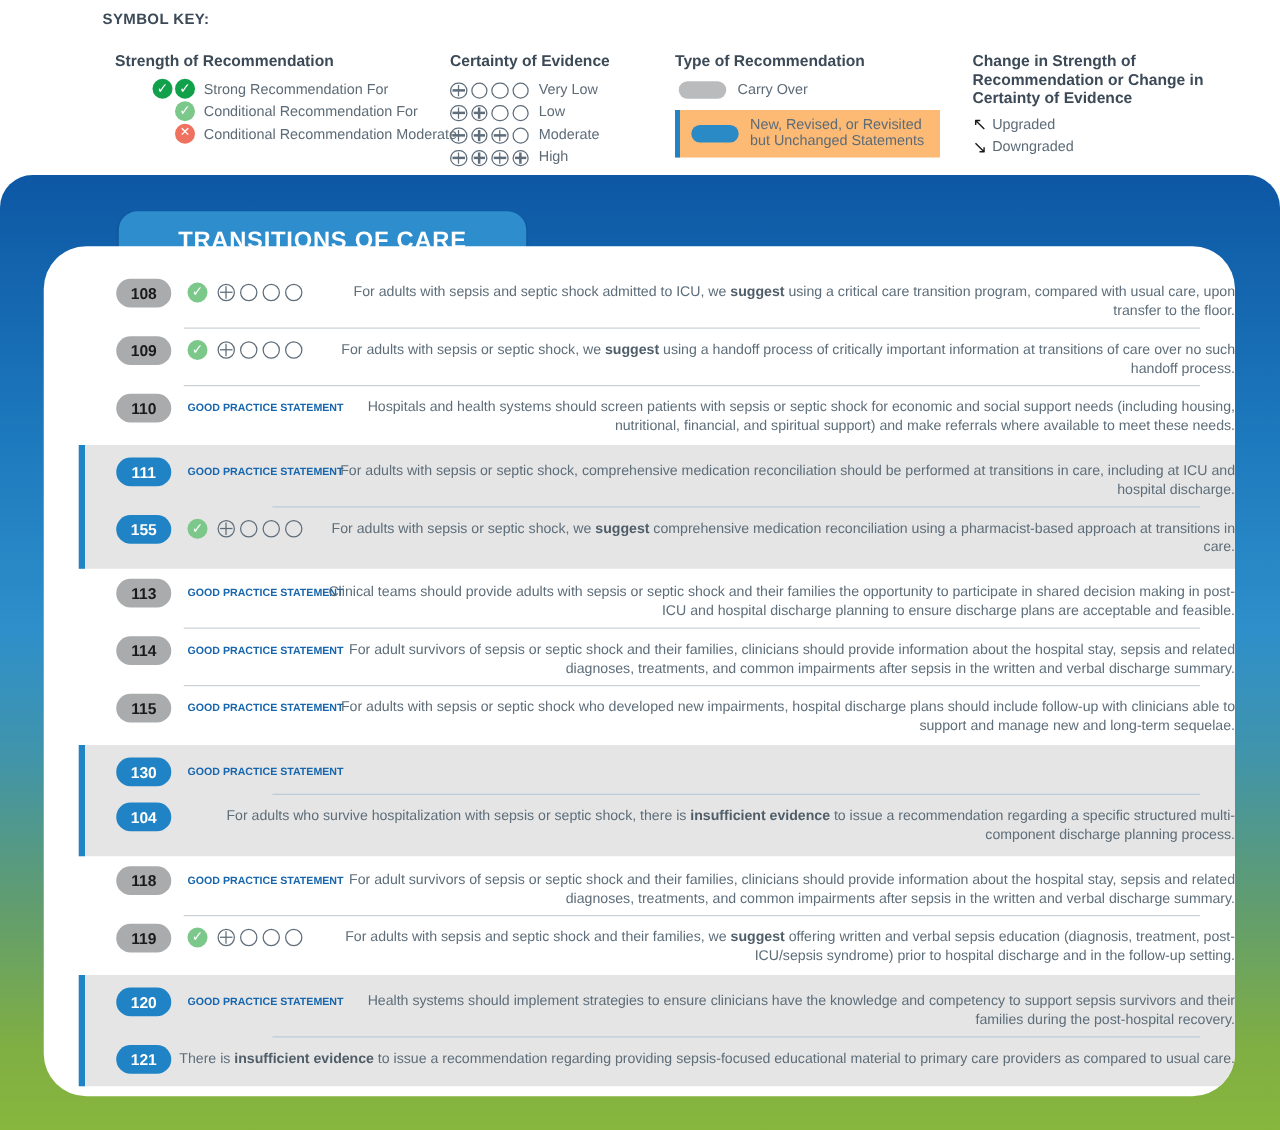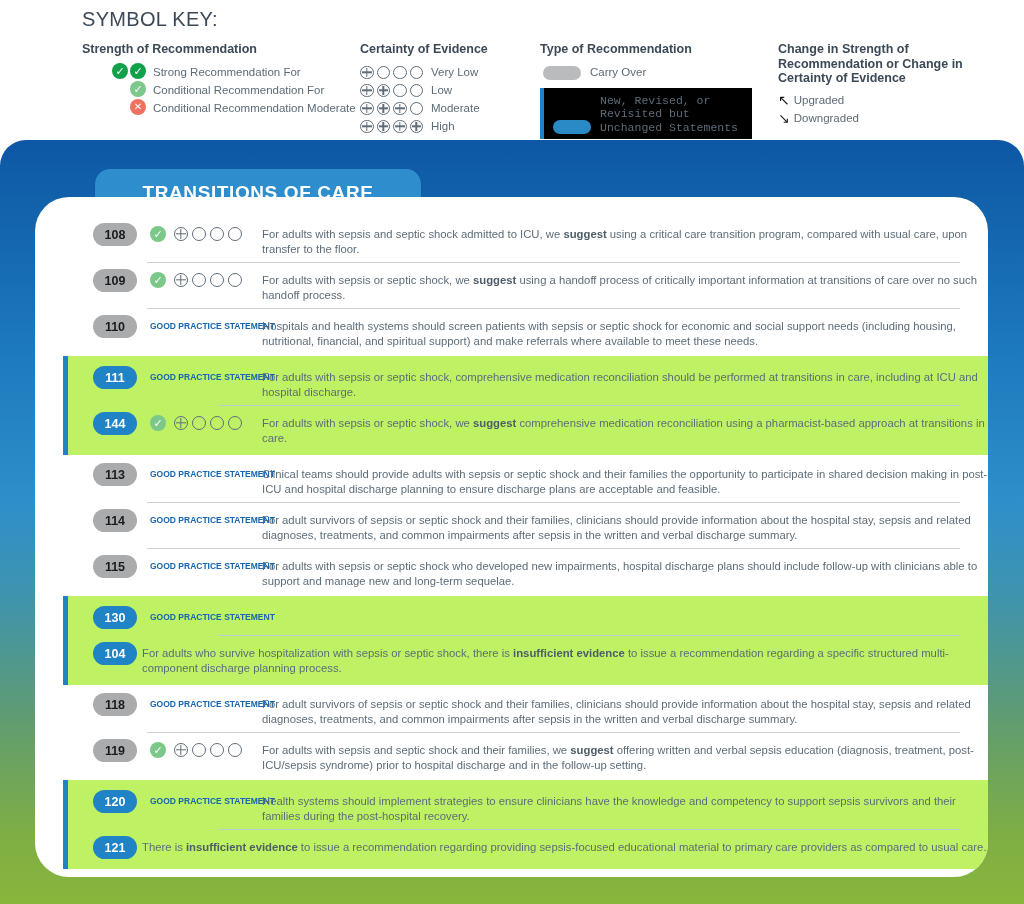--- a/index.html
+++ b/index.html
@@ -6,43 +6,43 @@
   html,body { width:1024px; height:904px; }
   body {
     font-family: "Liberation Sans", "DejaVu Sans", sans-serif;
     background:#ffffff;
     position:relative;
     overflow:hidden;
   }
 
   
   .key { position:relative; height:140px; background:#fff; }
-  .key-title { position:absolute; left:82px; top:8px; font-size:20px; font-weight:normal; color:#3c4a57; letter-spacing:.3px; }
+  .key-title { position:absolute; left:82px; top:8px; font-size:12px; font-weight:bold; color:#3c4a57; letter-spacing:.3px; }
   .key-col { position:absolute; top:42px; }
   .key-head { font-size:12.5px; font-weight:bold; color:#3c4a57; margin-bottom:6px; }
-  .col-strength { left:82px; width:280px; }
+  .col-strength { left:92px; width:280px; }
   .col-certainty { left:360px; width:175px; }
   .col-type { left:540px; width:225px; }
   .col-change { left:778px; width:195px; }
   .k-item { display:flex; align-items:flex-end; min-height:17px; margin-bottom:1px; }
   .k-label { font-size:11.5px; color:#5d6b77; line-height:13px; }
   .k-icons { display:inline-flex; justify-content:flex-end; gap:2px; width:64px; margin-right:7px; flex-shrink:0; }
   .sic { width:16px; height:16px; border-radius:50%; display:inline-flex; align-items:center; justify-content:center; color:#fff; font-weight:bold; }
   .sic::after { font-size:11px; line-height:1; }
   .check-strong { background:#12a14b; } .check-strong::after{ content:"✓"; }
   .check-light  { background:#7cc78a; } .check-light::after { content:"✓"; }
   .x-strong { background:#e11f26; } .x-strong::after{ content:"✕"; font-size:10px; }
   .x-light  { background:#ef7261; } .x-light::after { content:"✕"; font-size:10px; }
   .k-circles { display:inline-flex; align-items:center; gap:3px; margin-right:8px; }
   .ev { width:13.5px; height:13.5px; border:1.4px solid #5f6d7a; border-radius:50%; display:inline-block; position:relative; background:transparent; flex-shrink:0; }
   .ev.filled::before { content:""; position:absolute; left:50%; top:1px; bottom:1px; width:1.4px; background:#5f6d7a; transform:translateX(-50%); }
   .ev.filled::after  { content:""; position:absolute; top:50%; left:1px; right:1px; height:1.4px; background:#5f6d7a; transform:translateY(-50%); }
-  .t-item { display:flex; align-items:flex-end; margin-bottom:5px; padding:3px 0; }
+  .t-item { display:flex; align-items:center; margin-bottom:5px; padding:3px 0; }
   .t-item .k-label { line-height:13.5px; padding-top:1px; }
-  .t-item.hl { background:#000000; border-left:4px solid #1f83c5; padding:5px 7px 5px 6px; width:212px;font-family:Liberation Mono, monospace; }
+  .t-item.hl { background:#fdba74; border-left:4px solid #1f83c5; padding:5px 7px 5px 6px; width:212px; }
   .tpill { width:38px; height:14px; border-radius:7px; display:inline-block; margin:0 9px 0 3px; flex-shrink:0; }
   .tpill.gray { background:#b9bbbd; }
   .tpill.blue { background:#2a8ac6; }
   .col-change .key-head { line-height:14.5px; margin-bottom:4px; }
   .arrow { font-size:14px; color:#1a1a1a; margin-right:4px; line-height:14px; font-family:"DejaVu Sans", sans-serif; }
 
   
   .band {
     position:absolute; left:0; top:140px; width:1024px; height:790px;
     border-radius:26px 26px 0 0;
@@ -55,22 +55,22 @@
     box-shadow:0 1px 2px rgba(0,0,0,.15);
   }
   .tab span { color:#fff; font-weight:bold; font-size:19px; letter-spacing:.6px; }
   .card {
     position:absolute; left:35px; top:57px; width:953px; height:680px;
     background:#fff; border-radius:34px; padding:22px 0 14px 0; overflow:hidden;
   }
 
   
   .group { }
-  .group.hl { margin:4px 0; border-left:5px solid #1f83c5; margin-left:28px; background:#bef264; padding:6px 0; }
-  .row { display:flex; align-items:flex-start; padding:4px 0; margin-left:58px; }
+  .group.hl { margin:4px 0; border-left:5px solid #1f83c5; margin-left:28px; background:#e5e5e5; padding:6px 0; }
+  .row { display:flex; align-items:flex-start; padding:4px 0; margin-left:58px;text-align:right; }
   .group.hl .row { margin-left:25px; }
   .pill { min-width:44px; height:23px; border-radius:12px; display:inline-flex; align-items:center; justify-content:center; font-weight:bold; font-size:12.5px; flex-shrink:0; }
   .pill.gray { background:#a9abad; color:#1a1a1a; }
   .pill.blue { background:#1f83c5; color:#fff; }
   .gps { width:107px; flex-shrink:0; margin:6px 0 0 13px; font-size:8.5px; font-weight:bold; color:#1766ae; white-space:nowrap; letter-spacing:0; }
   .marks { display:inline-flex; align-items:center; gap:4px; width:107px; flex-shrink:0; margin:3px 0 0 13px; }
   .chk { width:16px; height:16px; border-radius:50%; background:#7cc78a; color:#fff; font-weight:bold; display:inline-flex; align-items:center; justify-content:center; margin-right:4px; flex-shrink:0; }
   .chk::after { content:"✓"; font-size:11px; line-height:1; }
   .rev { width:14px; height:14px; border:1.4px solid #5f6d7a; border-radius:50%; display:inline-block; position:relative; flex-shrink:0; }
   .rev.filled::before { content:""; position:absolute; left:50%; top:1px; bottom:1px; width:1.4px; background:#5f6d7a; transform:translateX(-50%); }
@@ -220,21 +220,21 @@
         </div>
       </div>
       <div class="group hl">
         <div class="row">
           <span class="pill blue">111</span>
           <span class="gps">GOOD PRACTICE STATEMENT</span>
           <p class="rtext">For adults with sepsis or septic shock, comprehensive medication reconciliation should be performed at transitions in care, including at ICU and hospital discharge.</p>
         </div>
         <div class="sep"></div>
         <div class="row">
-          <span class="pill blue">144</span>
+          <span class="pill blue">155</span>
           <span class="marks">
             <span class="chk"></span>
             <span class="rev filled"></span>
             <span class="rev"></span>
             <span class="rev"></span>
             <span class="rev"></span>
           </span>
           <p class="rtext">For adults with sepsis or septic shock, we <b>suggest</b> comprehensive medication reconciliation using a pharmacist-based approach at transitions in care.</p>
         </div>
       </div>

